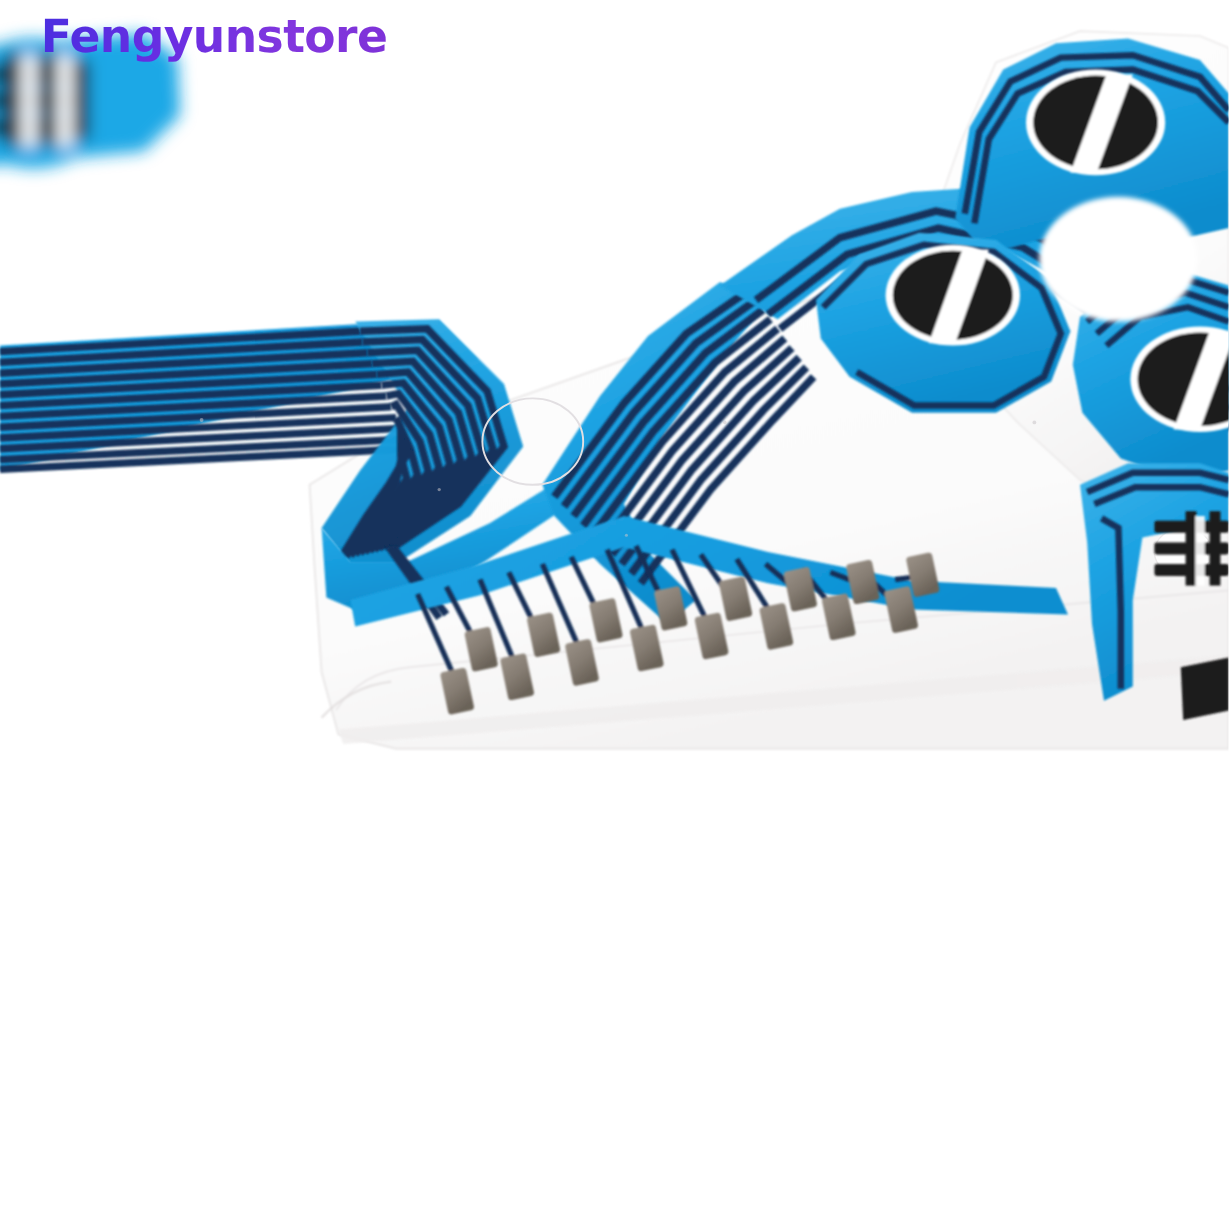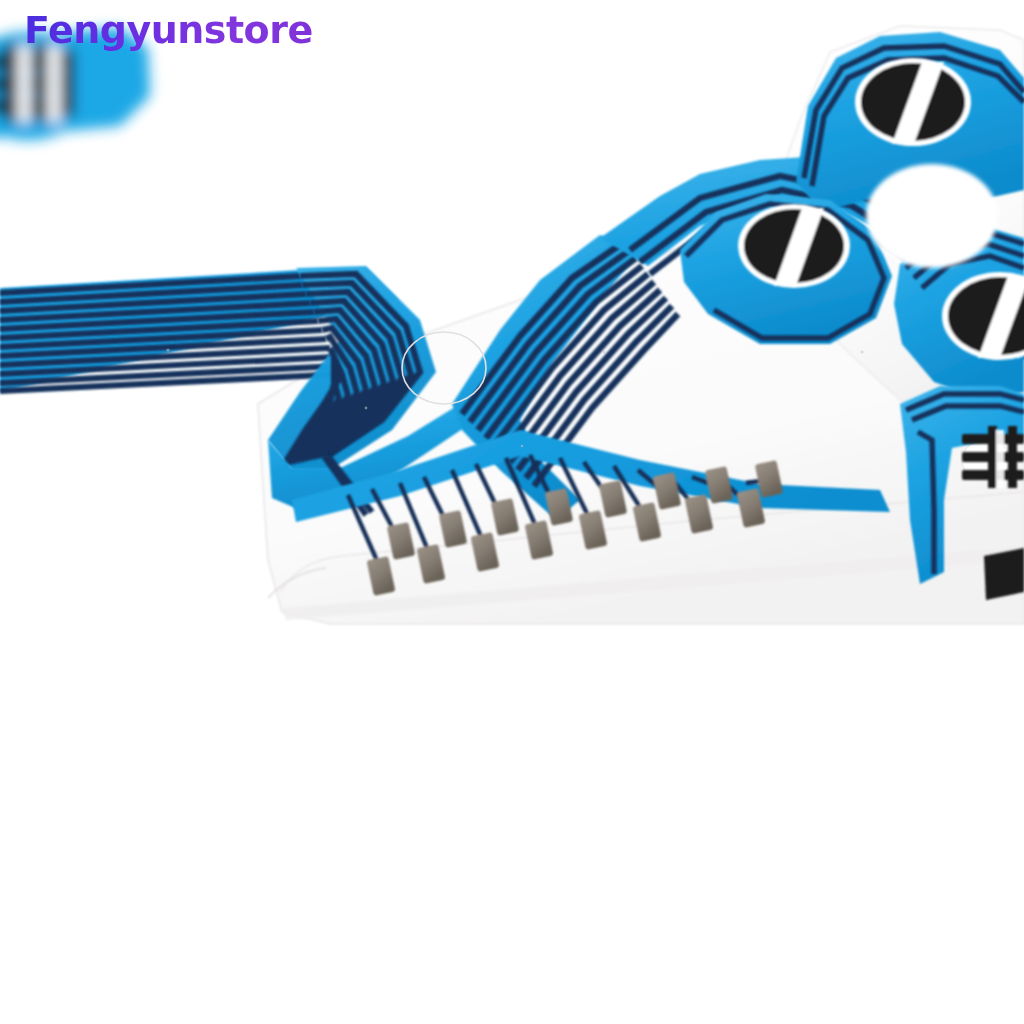--- a/index.html
+++ b/index.html
@@ -25,21 +25,21 @@
     height: 1024px;
     background: #ffffff;
   }
   #photo svg {
     display: block;
     width: 1024px;
     height: 1024px;
   }
   #watermark {
     position: absolute;
-    left: 24px;
+    left: 34px;
     top: 8px;
     font-family: "DejaVu Sans", sans-serif;
     font-weight: 700;
     font-size: 38px;
     line-height: 44px;
     letter-spacing: -0.5px;
     background: linear-gradient(95deg, #4a2ee0 0%, #6a2ee2 38%, #8236de 72%, #7e32d8 100%);
     -webkit-background-clip: text;
     background-clip: text;
     color: transparent;

